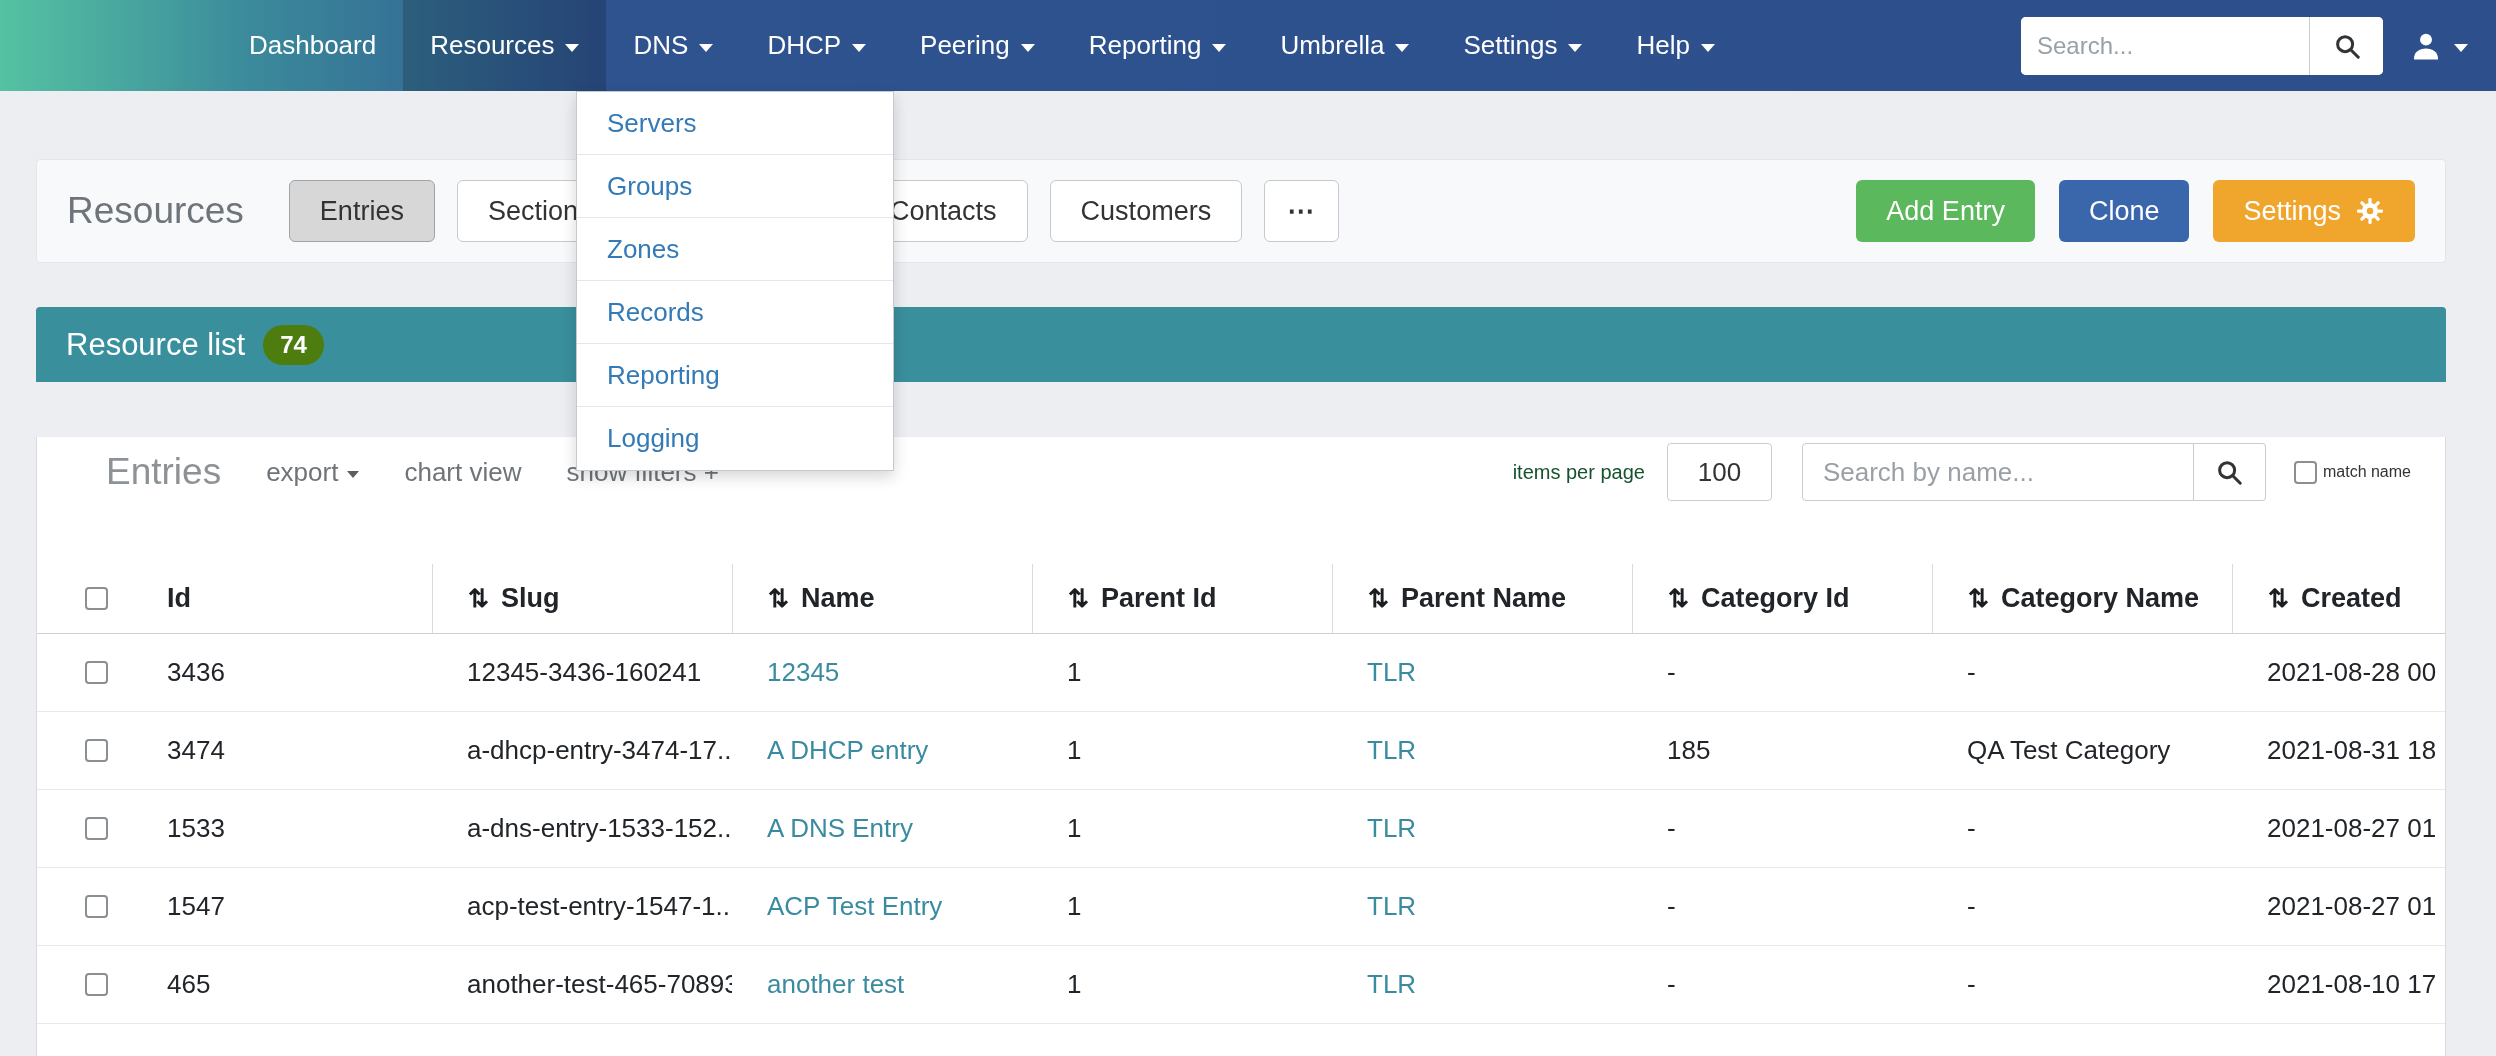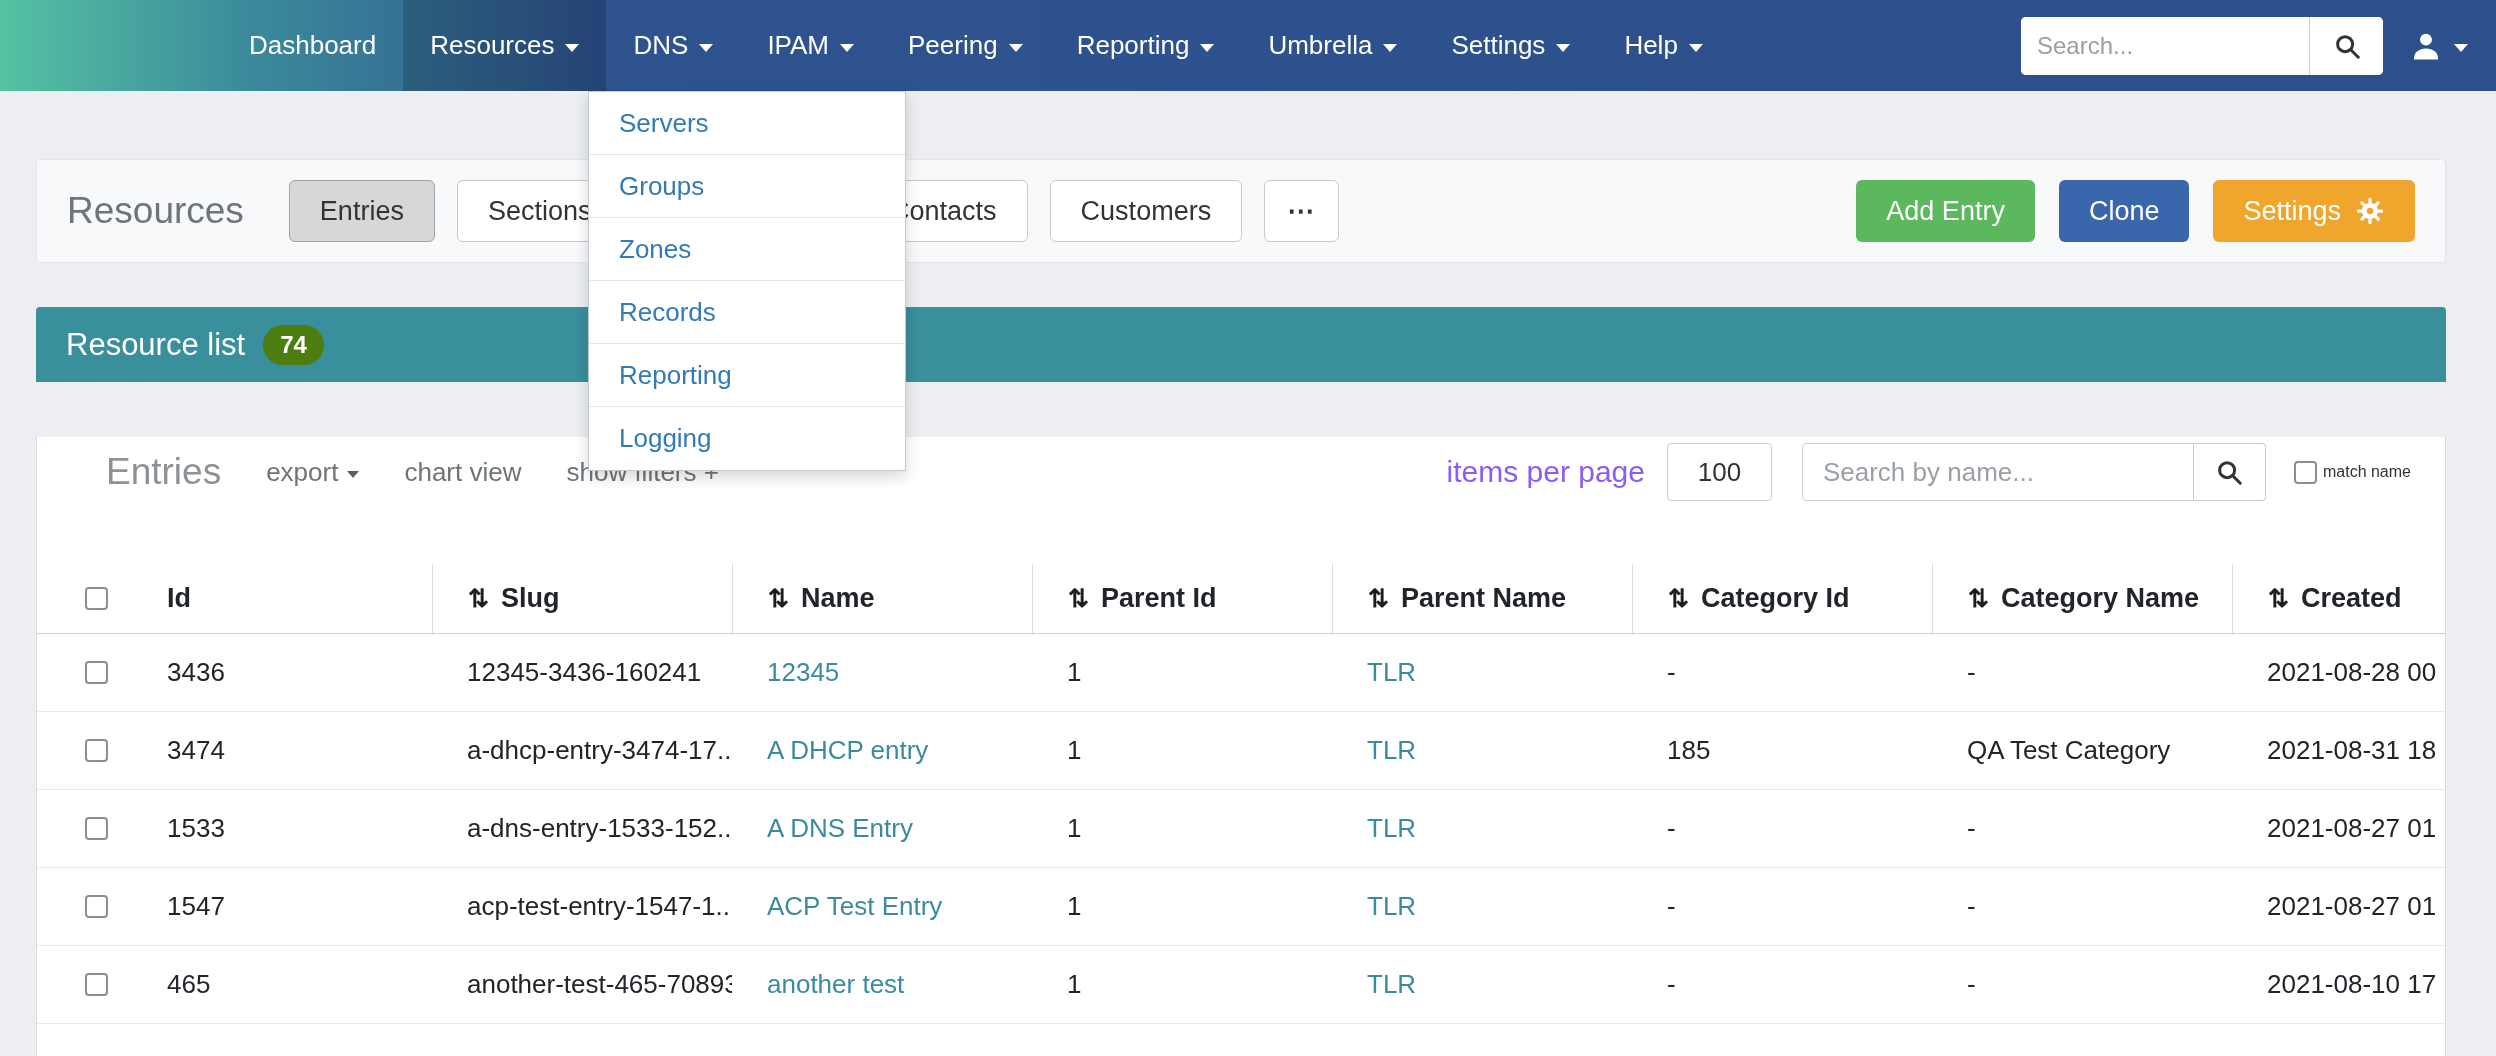--- a/index.html
+++ b/index.html
@@ -18,21 +18,21 @@
   .caret.dark{border-top-color:#5a5f64;border-left-width:6px;border-right-width:6px;border-top-width:7px}
   .nav-right{margin-left:auto;display:flex;align-items:center;margin-right:28px}
   .nav-search{display:flex;height:58px;border-radius:5px;overflow:hidden;background:#fff}
   .nav-search input{width:288px;border:none;outline:none;padding:0 16px;font-size:24px;color:#333;font-family:inherit}
   .nav-search input::placeholder{color:#98a0a8}
   .nav-search button{width:74px;background:#fff;border:none;border-left:1px solid #c9cdd1;
                      display:flex;align-items:center;justify-content:center;cursor:pointer}
   .user{display:flex;align-items:center;margin-left:26px;cursor:pointer}
 
   
-  .dns-menu{position:absolute;left:588px;top:91px;width:318px;background:#fff;
+  .dns-menu{position:absolute;left:576px;top:91px;width:318px;background:#fff;
             border:1px solid #c3c9ce;box-shadow:0 6px 14px rgba(0,0,0,.16);z-index:60}
   .dns-menu .item{height:63px;line-height:62px;padding-left:30px;font-size:26px;color:#337ab7;
                   cursor:pointer;border-bottom:1px solid #e3e7ea;background:#fff}
   .dns-menu .item:last-child{border-bottom:none}
 
   
   .page-bar{display:flex;align-items:center;margin:68px 50px 0 36px;height:104px;
             background:#f8f9fa;border:1px solid #e3e5e8;border-radius:4px;padding:0 30px}
   .page-title{font-size:37px;color:#6f747a;margin-right:45px}
   .tabs{display:flex;gap:22px}
@@ -53,21 +53,21 @@
   .panel-title{color:#fff;font-size:31px;font-weight:400}
   .count-badge{margin-left:18px;background:#4d7c0f;color:#fff;font-size:24px;font-weight:700;
                padding:6px 17px;border-radius:999px}
   .panel-body{margin:0 50px 0 36px;background:#fff;border:1px solid #d7dade;border-top:none;height:700px}
 
   
   .toolbar{display:flex;align-items:center;margin-top:55px;height:70px;padding:0 34px 0 69px}
   .tb-title{font-size:37px;color:#8d9296;margin-right:45px}
   .tb-link{font-size:26px;color:#6e7478;margin-right:45px;display:flex;align-items:center;cursor:pointer;white-space:nowrap}
   .tb-right{margin-left:auto;display:flex;align-items:center}
-  .ipp-label{font-size:30px;color:#8b5cf6;white-space:nowrap}
+  .ipp-label{font-size:20px;color:#14532d;white-space:nowrap}
   .ipp-input{width:105px;height:58px;border:1px solid #c9cdd1;border-radius:4px;margin-left:22px;
              text-align:center;font-size:26px;color:#333;font-family:inherit;outline:none}
   .name-search{display:flex;margin-left:30px}
   .name-search input{width:392px;height:58px;border:1px solid #c9cdd1;border-radius:4px 0 0 4px;
                      padding:0 20px;font-size:26px;color:#333;outline:none;font-family:inherit}
   .name-search input::placeholder{color:#9aa0a6}
   .name-search button{width:72px;height:58px;border:1px solid #c9cdd1;border-left:none;
                       border-radius:0 4px 4px 0;background:#fff;display:flex;align-items:center;
                       justify-content:center;cursor:pointer}
   .match{display:flex;align-items:center;margin-left:28px;cursor:pointer}
@@ -101,21 +101,21 @@
         </div>
         <div class="nav-item active">
           <span>Resources</span>
           <i class="caret"></i>
         </div>
         <div class="nav-item">
           <span>DNS</span>
           <i class="caret"></i>
         </div>
         <div class="nav-item">
-          <span>IPAM</span>
+          <span>DHCP</span>
           <i class="caret"></i>
         </div>
         <div class="nav-item">
           <span>Peering</span>
           <i class="caret"></i>
         </div>
         <div class="nav-item">
           <span>Reporting</span>
           <i class="caret"></i>
         </div>

